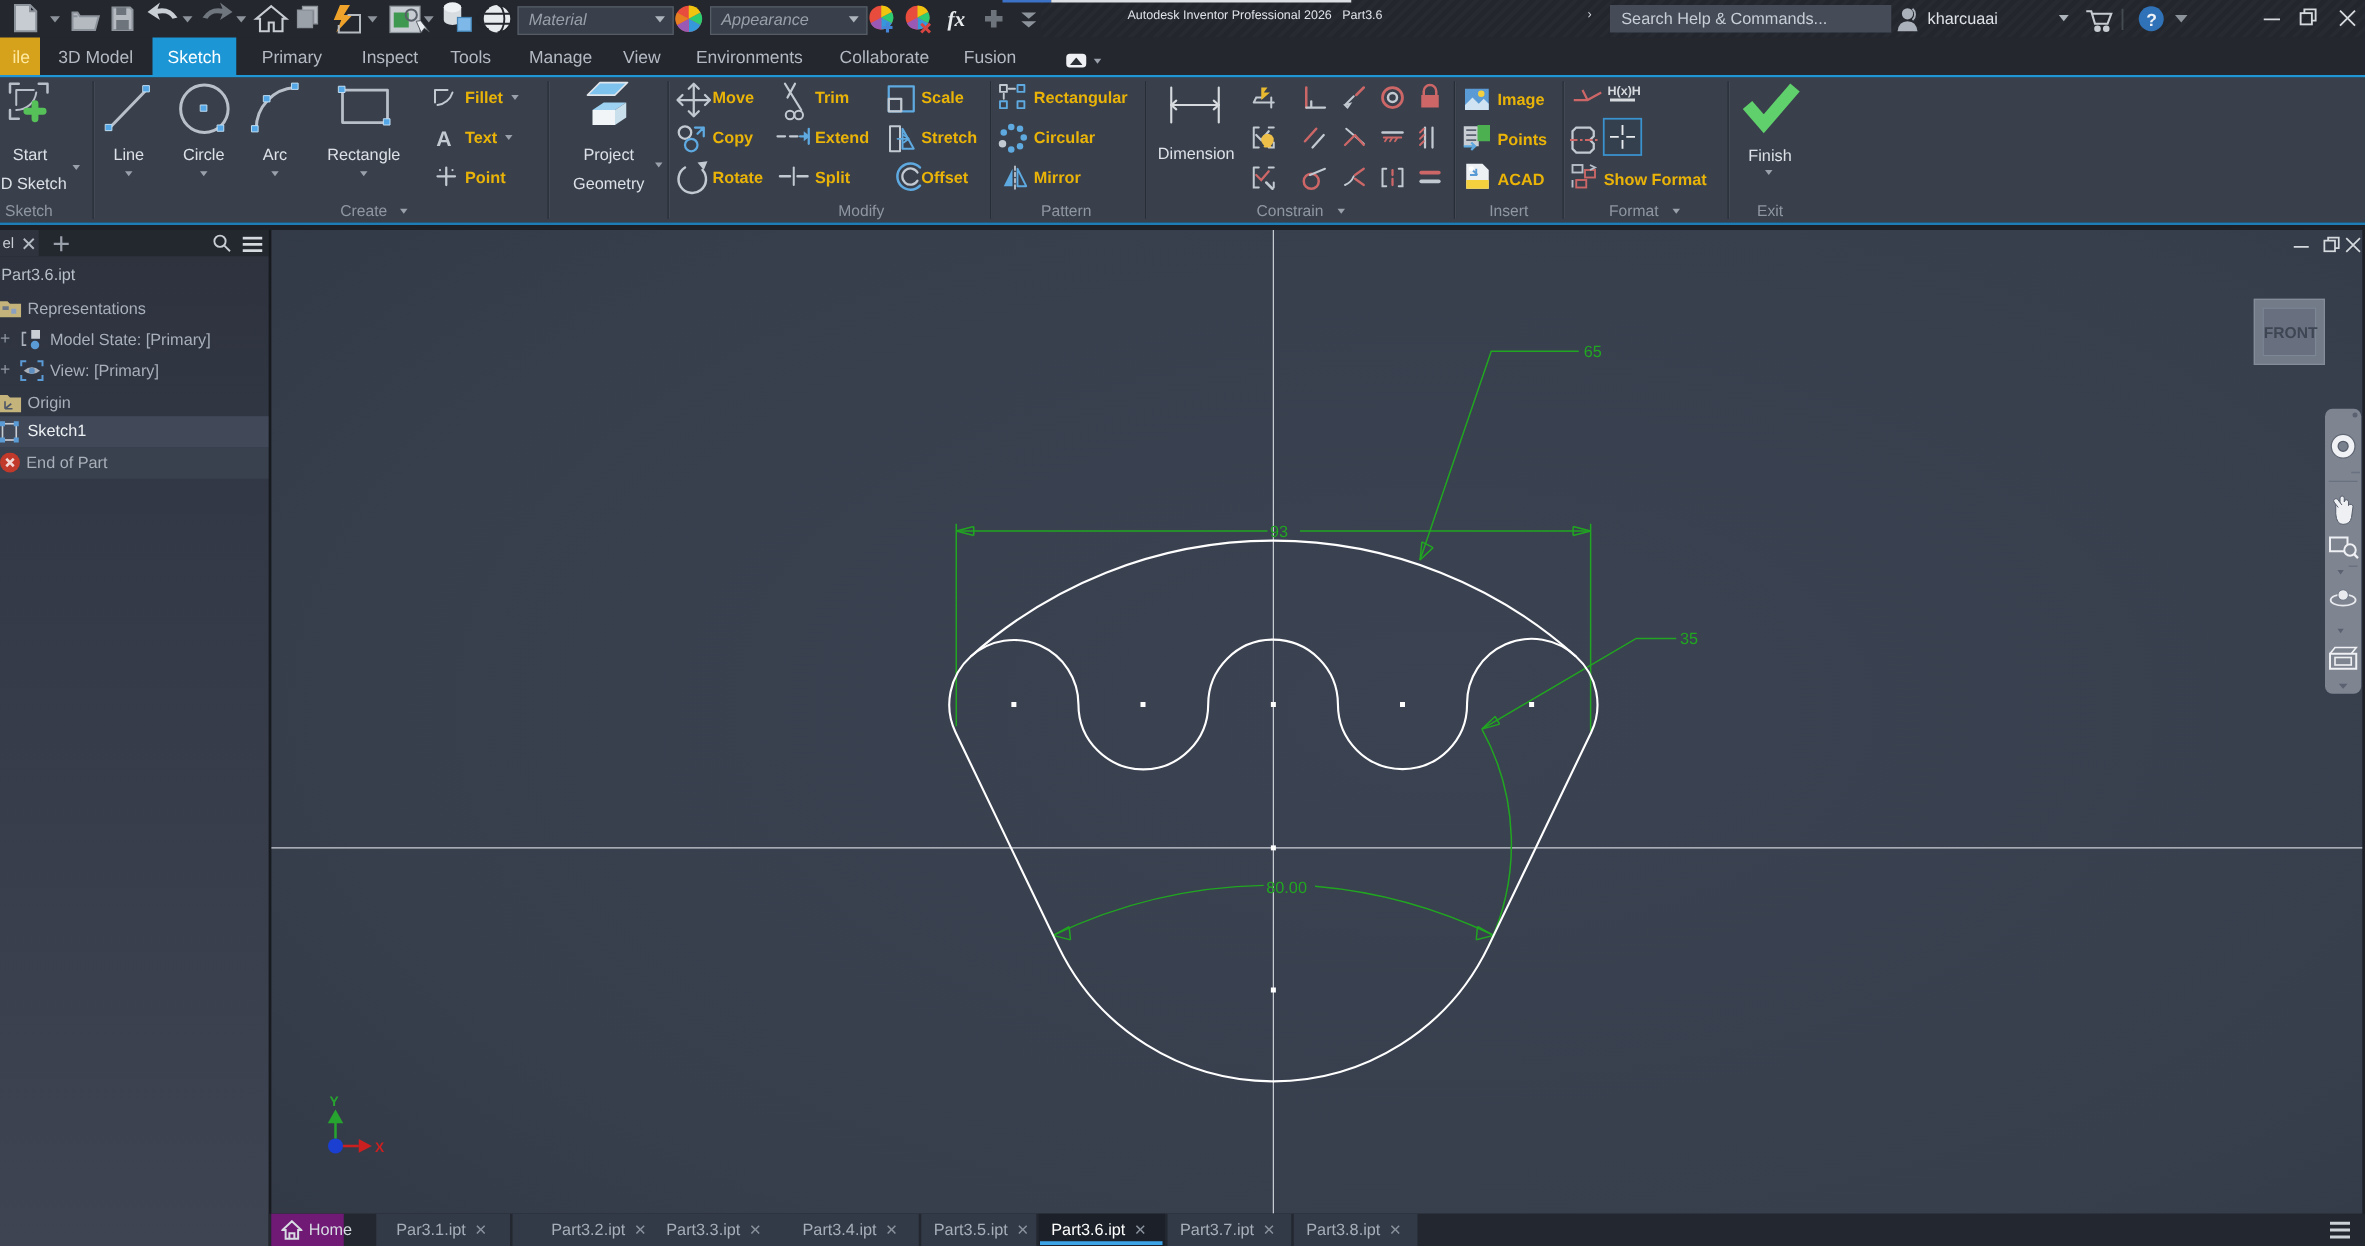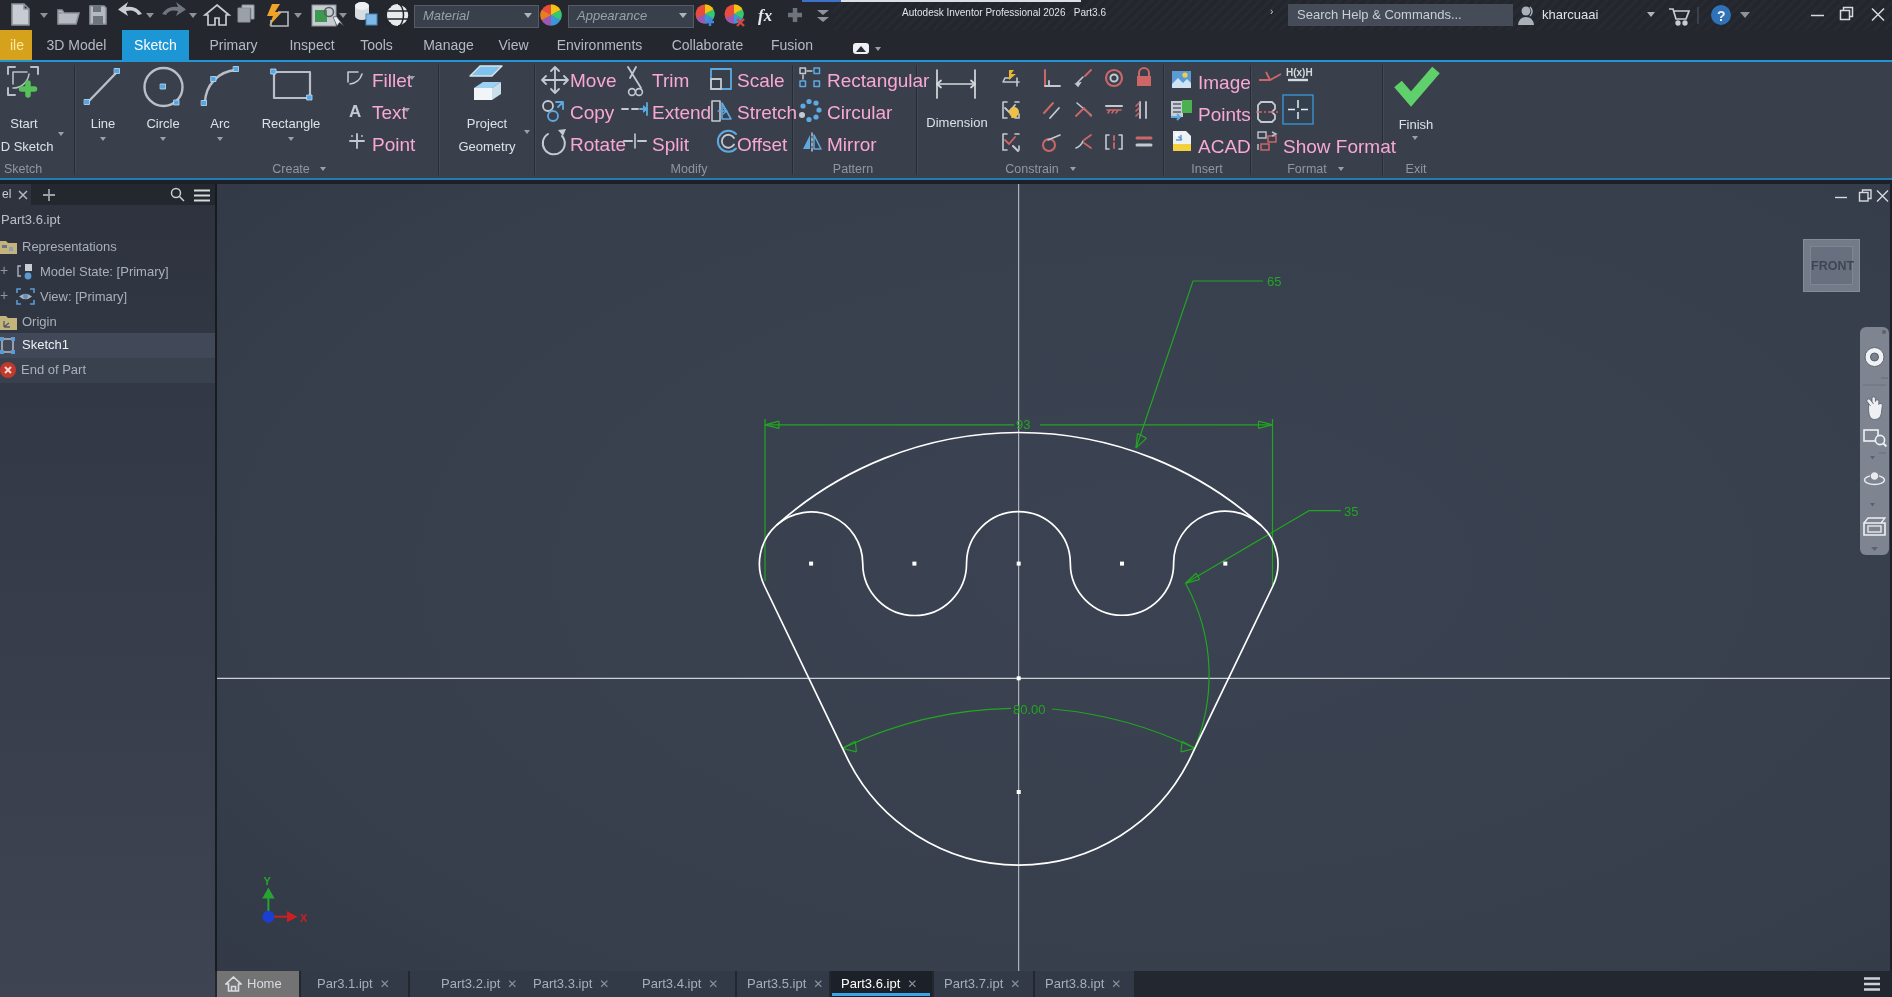--- a/index.html
+++ b/index.html
@@ -27,21 +27,21 @@
   #filetab{left:0;width:30px;height:30px;background:#d7a21b;color:#ffe9a0;
            font-size:14px;line-height:30px;padding-left:2px;}
   #sketchtab{left:122px;width:67px;background:#1d96d5;color:#fff;}
   #blueline1{left:0;top:60px;width:1892px;height:2px;background:#2196d4;}
   
   #ribbon{left:0;top:62px;width:1892px;height:116px;background:#39404c;}
   #blueline2{left:0;top:178px;width:1892px;height:2px;background:#1e7db4;}
   #understrip{left:0;top:180px;width:1892px;height:4px;background:#1d2127;}
   .sep{position:absolute;top:3px;width:1px;height:110px;background:#272c35;border-right:1px solid #424955;}
   .plabel{position:absolute;top:100px;font-size:12.5px;color:#8f97a2;white-space:nowrap;}
-  .itxt{position:absolute;font-size:19px;color:#f9a8d4;white-space:nowrap;}
+  .itxt{position:absolute;font-size:13px;color:#eab308;white-space:nowrap;font-weight:bold;}
   .btxt{position:absolute;font-size:13px;color:#dde1e7;text-align:center;white-space:nowrap;}
   
   #browser{left:0;top:184px;width:215px;height:813px;background:linear-gradient(180deg,#2d323d 0%,#333947 30%,#3e4452 100%);}
   #bhead{position:absolute;left:0;top:0;width:215px;height:21px;background:#23272e;}
   #btab{position:absolute;left:0;top:0;width:31px;height:21px;background:#2e333d;}
   .trow{position:absolute;left:0;width:215px;height:25px;font-size:13px;color:#a9b0ba;}
   .trow span{position:absolute;top:4px;}
   
   #canvas{left:217px;top:184px;width:1673px;height:787px;
     background:radial-gradient(118% 130% at 56% 49%, #3b4251 0%, #373e4c 45%, #2a303a 100%);}
@@ -626,21 +626,21 @@
       <circle cx="14.5" cy="149" r="4.2" fill="#e8eaee"></circle>
       <circle cx="14.5" cy="149" r="4.2" fill="none" stroke="#6e7584" stroke-width="0.8"></circle>
       <path d="M10,176 l5,0 l-2.5,3.5 z" fill="#5b6170"></path>
       <path d="M4,196 l21,0 l0,12 l-21,0 z" fill="none" stroke="#eef0f3" stroke-width="1.6"></path>
       <path d="M4,196 l4,-5 l17,0 l-4,5" fill="none" stroke="#eef0f3" stroke-width="1.3"></path>
       <rect x="8" y="199" width="13" height="6" fill="none" stroke="#eef0f3" stroke-width="1.3"></rect>
       <path d="M11,220 l7,0 l-3.5,4 z" fill="#5b6170"></path>
     </svg>
   </div>
   <div class="abs" id="tabbar">
-    <div class="btab" style="left:2px;width:82px;background:#737373;color:#d7dce2;">
+    <div class="btab" style="left:2px;width:58px;background:#701a75;color:#d7dce2;">
       <svg width="17" height="16" style="position:absolute;left:8px;top:5px;">
           <path d="M8.5,1 L16,8 L13.5,8 L13.5,15 L3.5,15 L3.5,8 L1,8 Z M6.5,15 L6.5,10.5 L10.5,10.5 L10.5,15" fill="none" stroke="#d7dce2" stroke-width="1.6"></path>
         </svg>
       <span style="margin-left:30px;">Home</span>
     </div>
     <div class="btab" style="left:86px;width:107px;"><span style="margin-left:16px;">Par3.1.ipt</span><span class="x">✕</span></div>
     <div class="btab" style="left:195px;width:107px;padding-left:17px;"><span style="margin-left:14px;">Part3.2.ipt</span><span class="x">✕</span></div>
     <div class="btab" style="left:304px;width:119px;"><span style="margin-left:14px;">Part3.3.ipt</span><span class="x">✕</span></div>
     <div class="btab" style="left:413px;width:107px;"><span style="margin-left:14px;">Part3.4.ipt</span><span class="x">✕</span></div>
     <div class="btab" style="left:522px;width:92px;"><span style="margin-left:10px;">Part3.5.ipt</span><span class="x">✕</span></div>

